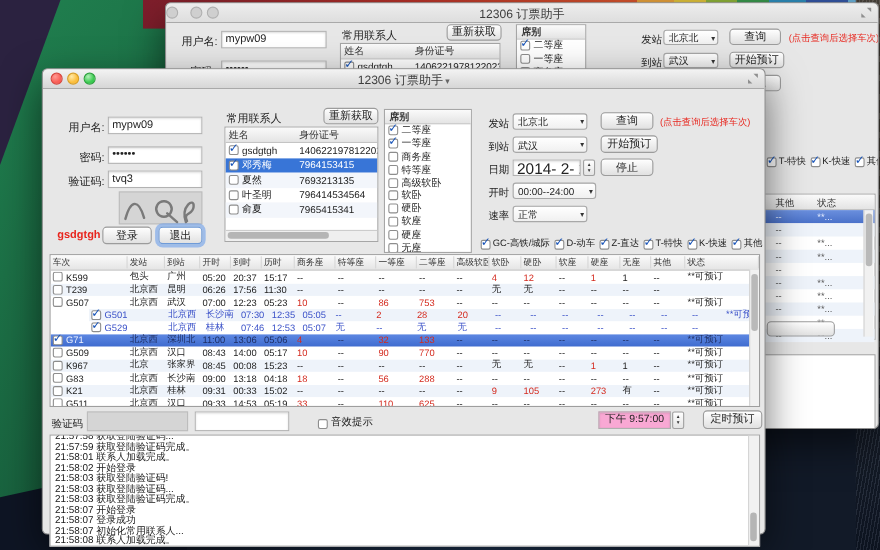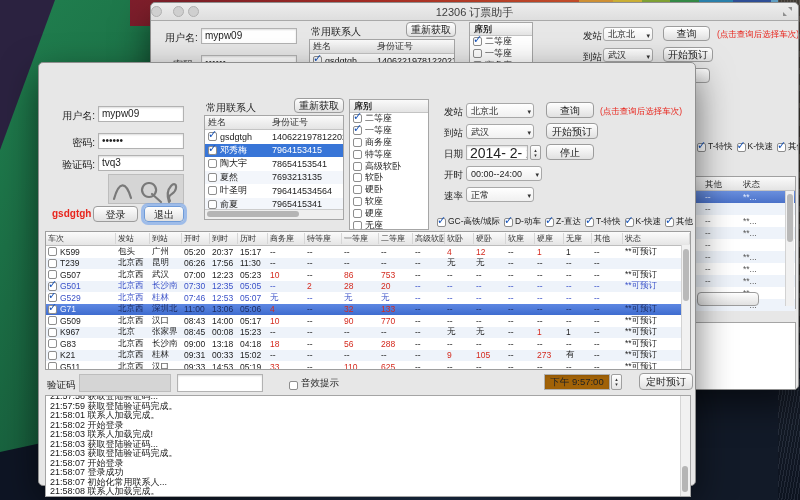--- a/index.html
+++ b/index.html
@@ -98,34 +98,34 @@
   .ttypes .tt{display:inline-flex;align-items:center;gap:2px;}
 
   .ttable{position:absolute;left:6px;top:151px;width:646px;height:139px;border:1px solid #9e9e9e;
           background:#fff;overflow:hidden;box-sizing:border-box;}
   .trow{display:grid;height:11.5px;align-items:center;font-size:8.5px;white-space:nowrap;
         grid-template-columns:70px 34px 32px 28px 28px 30px 37px 37px 37px 34px 32px 29px 32px 29px 29px 28px 31px 1fr;}
   .trow>div{padding-left:2px;overflow:hidden;}
   .trow.thead{height:13px;background:linear-gradient(#fbfbfb,#e5e5e5);border-bottom:1px solid #bdbdbd;font-size:8px;color:#333;}
   .trow.thead>div{border-right:1px solid #d6d6d6;}
   .trow.alt{background:#eef3fa;}
-  .trow.bluerow{color:#3a51c8;}
+  .trow.bluerow{color:#3a51c8;margin-left:35px;}
   .trow.selrow{background:linear-gradient(#5d87e2,#3f6ccf);color:#1c2b5e;}
   .trow.selrow .train{color:#eef2ff;}
   .trow .cbc{display:flex;align-items:center;gap:3px;}
   .tvsb{position:absolute;right:0;top:13px;bottom:0;width:8px;background:#f1f1f1;border-left:1px solid #d2d2d2;}
   .tvsb .thumb{position:absolute;left:1px;top:4px;width:6px;height:52px;border-radius:3px;background:#b9b9b9;}
 
   .logbox{position:absolute;left:6px;top:315px;width:646px;height:102px;background:#fff;border:1px solid #a5a5a5;
           overflow:hidden;box-sizing:border-box;}
   .logbox .lines{position:absolute;left:4px;top:-4px;font-size:9px;line-height:9.5px;color:#171717;white-space:pre;}
   .lvsb{position:absolute;right:0;top:0;bottom:0;width:9px;background:#f1f1f1;border-left:1px solid #d5d5d5;}
   .lvsb .thumb{position:absolute;left:1px;bottom:4px;width:6px;height:26px;border-radius:3px;background:#b5b5b5;}
 
-  .timefield{position:absolute;background:#a16207;border:1px solid #b0b0b0;box-shadow:inset 0 1px 2px rgba(0,0,0,.12);
+  .timefield{position:absolute;background:#f9a8d4;border:1px solid #b0b0b0;box-shadow:inset 0 1px 2px rgba(0,0,0,.12);
              font-size:9.5px;line-height:14px;text-align:center;box-sizing:border-box;white-space:nowrap;}
 </style>
 </head>
 <body>
 
 <div class="wp wp-purple"></div>
 <div class="wp wp-green"></div>
 <div class="wp wp-green-fade"></div>
 <div class="wp wp-red"></div>
 <div class="wp wp-tiles"></div>
@@ -257,20 +257,27 @@
       <div class="bvsb">
           <div class="thumb"></div>
         </div>
     </div>
     <div class="btn" style="left:546px;top:272px;width:62px;height:14px"></div>
     <div class="blog"></div>
   </div>
 </div>
 
 <div id="frontwin" class="window">
+  <div class="titlebar">
+    <span class="tl red"></span>
+    <span class="tl yel"></span>
+    <span class="tl grn"></span>
+    <span class="title"><span>12306 订票助手</span><span class="arrow">▾</span></span>
+    <span class="resz" style="right:6px;top:4px"></span>
+  </div>
   <div class="fw-body">
 
     <span class="lbl" style="left:8px;top:29px;width:48px;text-align:right">用户名:</span>
     <div class="input" style="left:59px;top:26px;width:86px;height:16px">mypw09</div>
     <span class="lbl" style="left:8px;top:56px;width:48px;text-align:right">密码:</span>
     <div class="input" style="left:59px;top:53px;width:86px;height:16px">••••••</div>
     <span class="lbl" style="left:8px;top:78px;width:48px;text-align:right">验证码:</span>
     <div class="input" style="left:59px;top:75px;width:86px;height:16px">tvq3</div>
     <div class="captcha" style="left:69px;top:94px;width:76px;height:30px">
       <svg width="76" height="30" viewBox="0 0 76 30">
@@ -299,27 +306,20 @@
               <span class="cname">gsdgtgh</span>
             </span>
      <span class="cid">140622197812202315</span>
           </div>
           <div class="crow sel">
      <span style="display:flex;align-items:center">
               <span class="cb on"></span>
               <span class="cname">邓秀梅</span>
             </span>
      <span class="cid">7964153415</span>
-          </div>
-          <div class="crow">
-     <span style="display:flex;align-items:center">
-              <span class="cb"></span>
-              <span class="cname">陶大宇</span>
-            </span>
-     <span class="cid">78654153541</span>
           </div>
           <div class="crow alt">
      <span style="display:flex;align-items:center">
               <span class="cb"></span>
               <span class="cname">夏然</span>
             </span>
      <span class="cid">7693213135</span>
           </div>
           <div class="crow">
      <span style="display:flex;align-items:center">
@@ -730,19 +730,19 @@
       <span>音效提示</span>
       </span>
     <div class="timefield" style="left:505px;top:294px;width:66px;height:16px">下午  9:57:00</div>
     <div class="stepper" style="left:572px;top:294px;height:16px">
         <span>▴</span>
         <span>▾</span>
       </div>
     <div class="btn" style="left:600px;top:293px;width:54px;height:17px;line-height:16px">定时预订</div>
 
     <div class="logbox">
-      <div class="lines"><div>21:57:58 获取登陆验证码...</div><div>21:57:59 获取登陆验证码完成。</div><div>21:58:01 联系人加载完成。</div><div>21:58:02 开始登录</div><div>21:58:03 联系人加载完成!</div><div>21:58:03 获取登陆验证码...</div><div>21:58:03 获取登陆验证码完成。</div><div>21:58:07 开始登录</div><div>21:58:07 登录成功</div><div>21:58:07 初始化常用联系人...</div><div>21:58:08 联系人加载完成。</div></div>
+      <div class="lines"><div>21:57:58 获取登陆验证码...</div><div>21:57:59 获取登陆验证码完成。</div><div>21:58:01 联系人加载完成。</div><div>21:58:02 开始登录</div><div>21:58:03 获取登陆验证码!</div><div>21:58:03 获取登陆验证码...</div><div>21:58:03 获取登陆验证码完成。</div><div>21:58:07 开始登录</div><div>21:58:07 登录成功</div><div>21:58:07 初始化常用联系人...</div><div>21:58:08 联系人加载完成。</div></div>
       <div class="lvsb">
           <div class="thumb"></div>
         </div>
     </div>
   </div>
 </div>
 
 </body></html>

